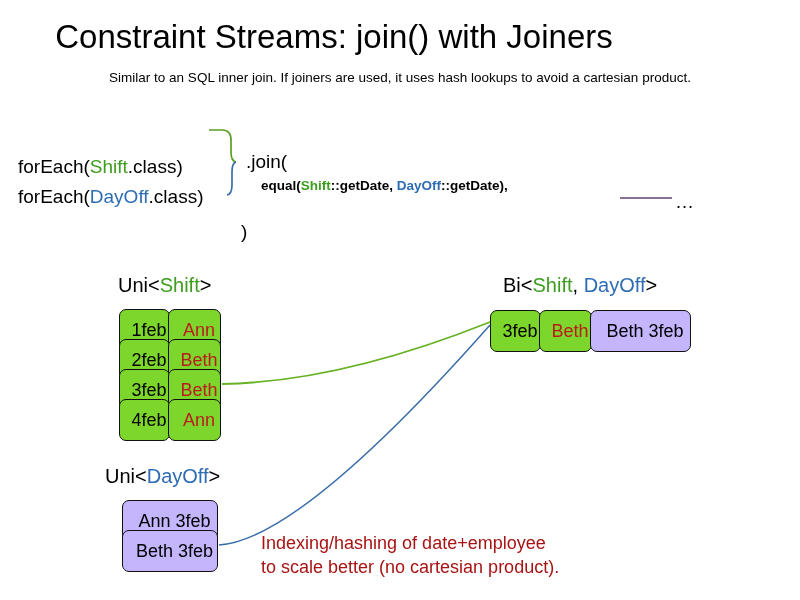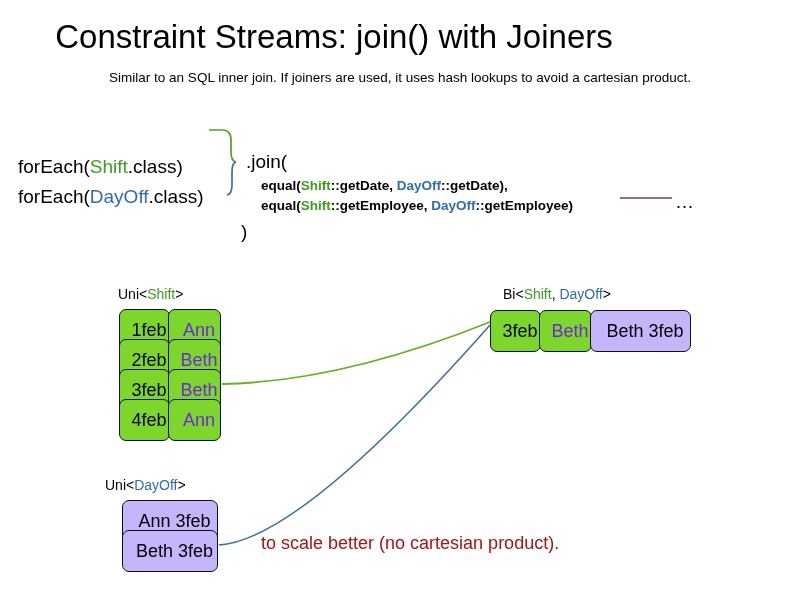--- a/index.html
+++ b/index.html
@@ -69,24 +69,23 @@
     width: 52px; height: 0;
     border-top: 2px solid #8c6f95;
   }
 
   
   .t-shift  { color: #3c9e1e; }
   .t-dayoff { color: #2e6db4; }
 
   
   .stream-label {
-    font-size: 14px;
-    color: #000;
-    white-space: nowrap;
-    margin-top: 12px;
+    font-size: 20px;
+    color: #000;
+    white-space: nowrap;
   }
   #label-uni-shift  { left: 118px; top: 274px; }
   #label-bi         { left: 503px; top: 274px; }
   #label-uni-dayoff { left: 105px; top: 465px; }
 
   
   .cell {
     position: absolute;
     box-sizing: border-box;
     border: 1.6px solid #111111;
@@ -96,21 +95,21 @@
     display: flex;
     align-items: center;
     justify-content: center;
     white-space: nowrap;
     height: 42px;
     padding-left: 9px;
   }
   .cell.green { background: #7dd62b; }
   .cell.blue  { background: #c4b5fd; }
   .txt-black  { color: #000000; }
-  .txt-orange { color: #6d28d9; }
+  .txt-orange { color: #b91c1c; }
 
   
   .shift-date { left: 119px; width: 51px; }
   .shift-name { left: 168px; width: 53px; }
   #shift-r0-date, #shift-r0-name { top: 309px; }
   #shift-r1-date, #shift-r1-name { top: 339px; }
   #shift-r2-date, #shift-r2-name { top: 369px; }
   #shift-r3-date, #shift-r3-name { top: 399px; }
 
   
@@ -154,23 +153,20 @@
   <div class="abs code-line" id="foreach-dayoff">
     <span>forEach(</span><span class="t-dayoff">DayOff</span><span>.class)</span>
   </div>
 
   <div class="abs code-line" id="join-open">.join(</div>
 
   <div class="abs equal-line" id="equal-1">
     <span>equal(</span><span class="t-shift">Shift</span><span>::getDate, </span><span class="t-dayoff">DayOff</span><span>::getDate),</span>
   </div>
 
-  <div class="abs equal-line" id="equal-2">
-    <span>equal(</span><span class="t-shift">Shift</span><span>::getEmployee, </span><span class="t-dayoff">DayOff</span><span>::getEmployee)</span>
-  </div>
 
   <div class="abs code-line" id="join-close">)</div>
 
   <div class="abs" id="more-rule"></div>
   <div class="abs" id="ellipsis">…</div>
 
   <div class="abs stream-label" id="label-uni-shift">
     <span>Uni&lt;</span><span class="t-shift">Shift</span><span>&gt;</span>
   </div>
 
@@ -195,20 +191,21 @@
   <div class="cell green shift-name txt-orange" id="shift-r3-name">Ann</div>
 
   <div class="cell blue dayoff-cell txt-black" id="dayoff-r0">Ann 3feb</div>
   <div class="cell blue dayoff-cell txt-black" id="dayoff-r1">Beth 3feb</div>
 
   <div class="cell green txt-black" id="bi-date">3feb</div>
   <div class="cell green txt-orange" id="bi-name">Beth</div>
   <div class="cell blue txt-black" id="bi-dayoff">Beth 3feb</div>
 
   <div class="abs" id="annotation">
+    <div>Indexing/hashing of date+employee</div>
     <div>to scale better (no cartesian product).</div>
   </div>
 
   <svg class="abs" id="wires" viewBox="0 0 800 600">
 
     <path d="M 209 130 L 222 130 Q 231 130 231 140 L 231 152 Q 231 161 236 162" fill="none" stroke="#5a9e22" stroke-width="1.7"></path>
 
     <path d="M 227 195 Q 232 194 232 185 L 232 172 Q 232 163 236 162" fill="none" stroke="#3a6ea8" stroke-width="1.7"></path>
 
     <path d="M 222 384 Q 340 382 490 322" fill="none" stroke="#66b224" stroke-width="1.8"></path>

